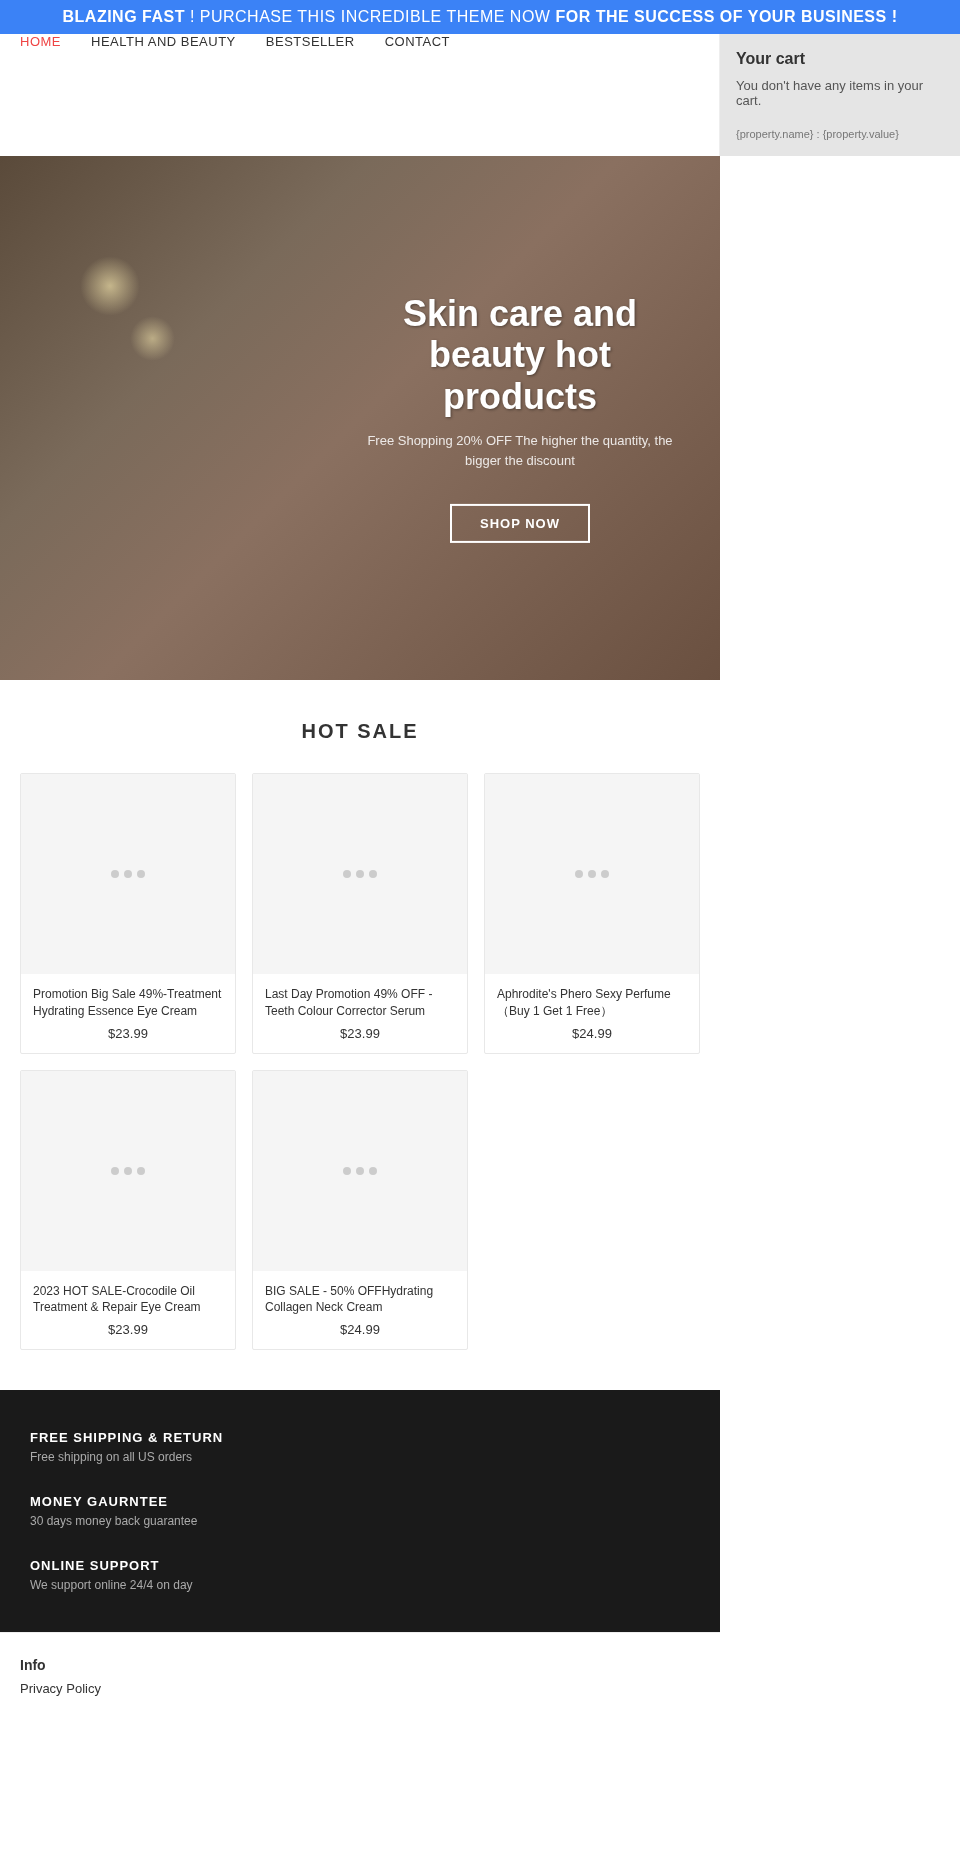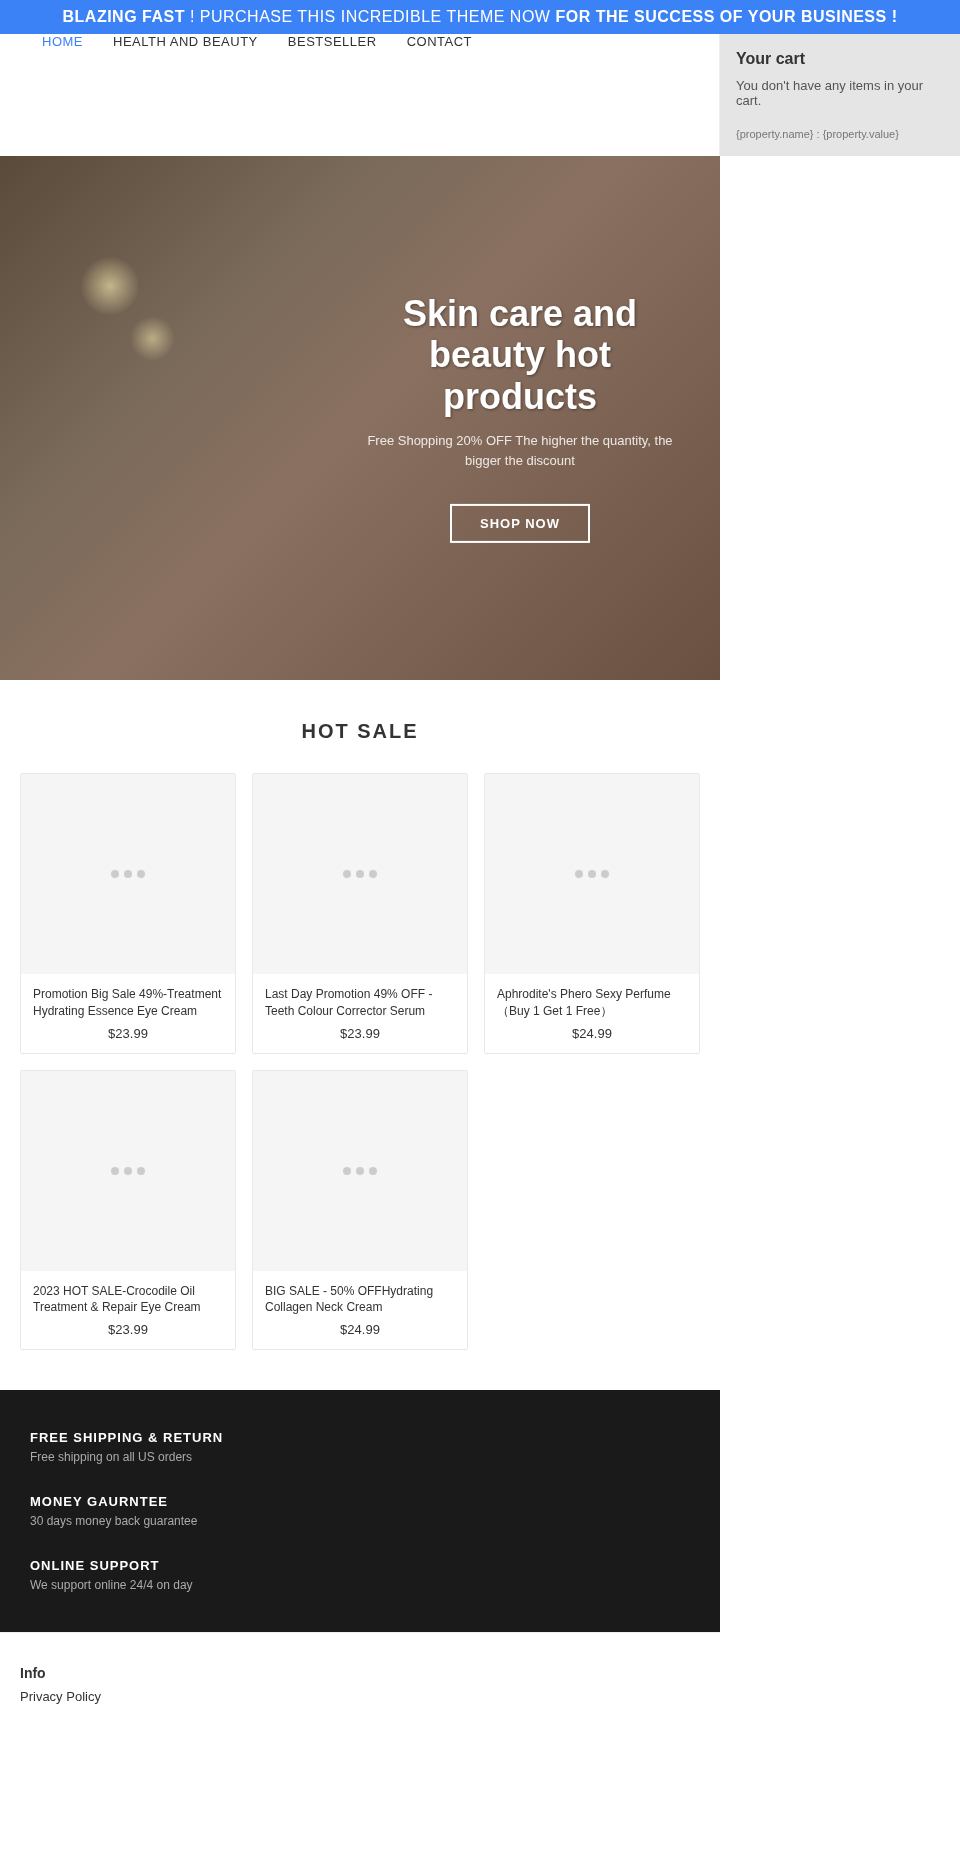--- a/index.html
+++ b/index.html
@@ -62,21 +62,21 @@
       align-items: center;
       padding: 0 20px 12px;
       gap: 30px;
     }
     nav a {
       text-decoration: none;
       font-size: 13px;
       color: #333;
       letter-spacing: 0.5px;
     }
-    nav a.active { color: #3b82f6; margin-left: 22px; }
+    nav a.active { color: #ef4444; }
 
     
     .cart-sidebar {
       width: 25%;
       padding: 16px;
       background: #e5e5e5;
     }
     .cart-title {
       font-size: 16px;
       font-weight: 700;
@@ -232,21 +232,21 @@
       text-transform: uppercase;
       margin-bottom: 5px;
     }
     .feature-desc {
       font-size: 12px;
       color: #aaa;
     }
 
     
     .footer-info {
-      padding: 32px 20px;
+      padding: 24px 20px;
       width: 75%;
       border-top: 1px solid #eee;
     }
     .footer-section-title {
       font-size: 14px;
       font-weight: 700;
       margin-bottom: 8px;
     }
     .footer-link {
       font-size: 13px;

